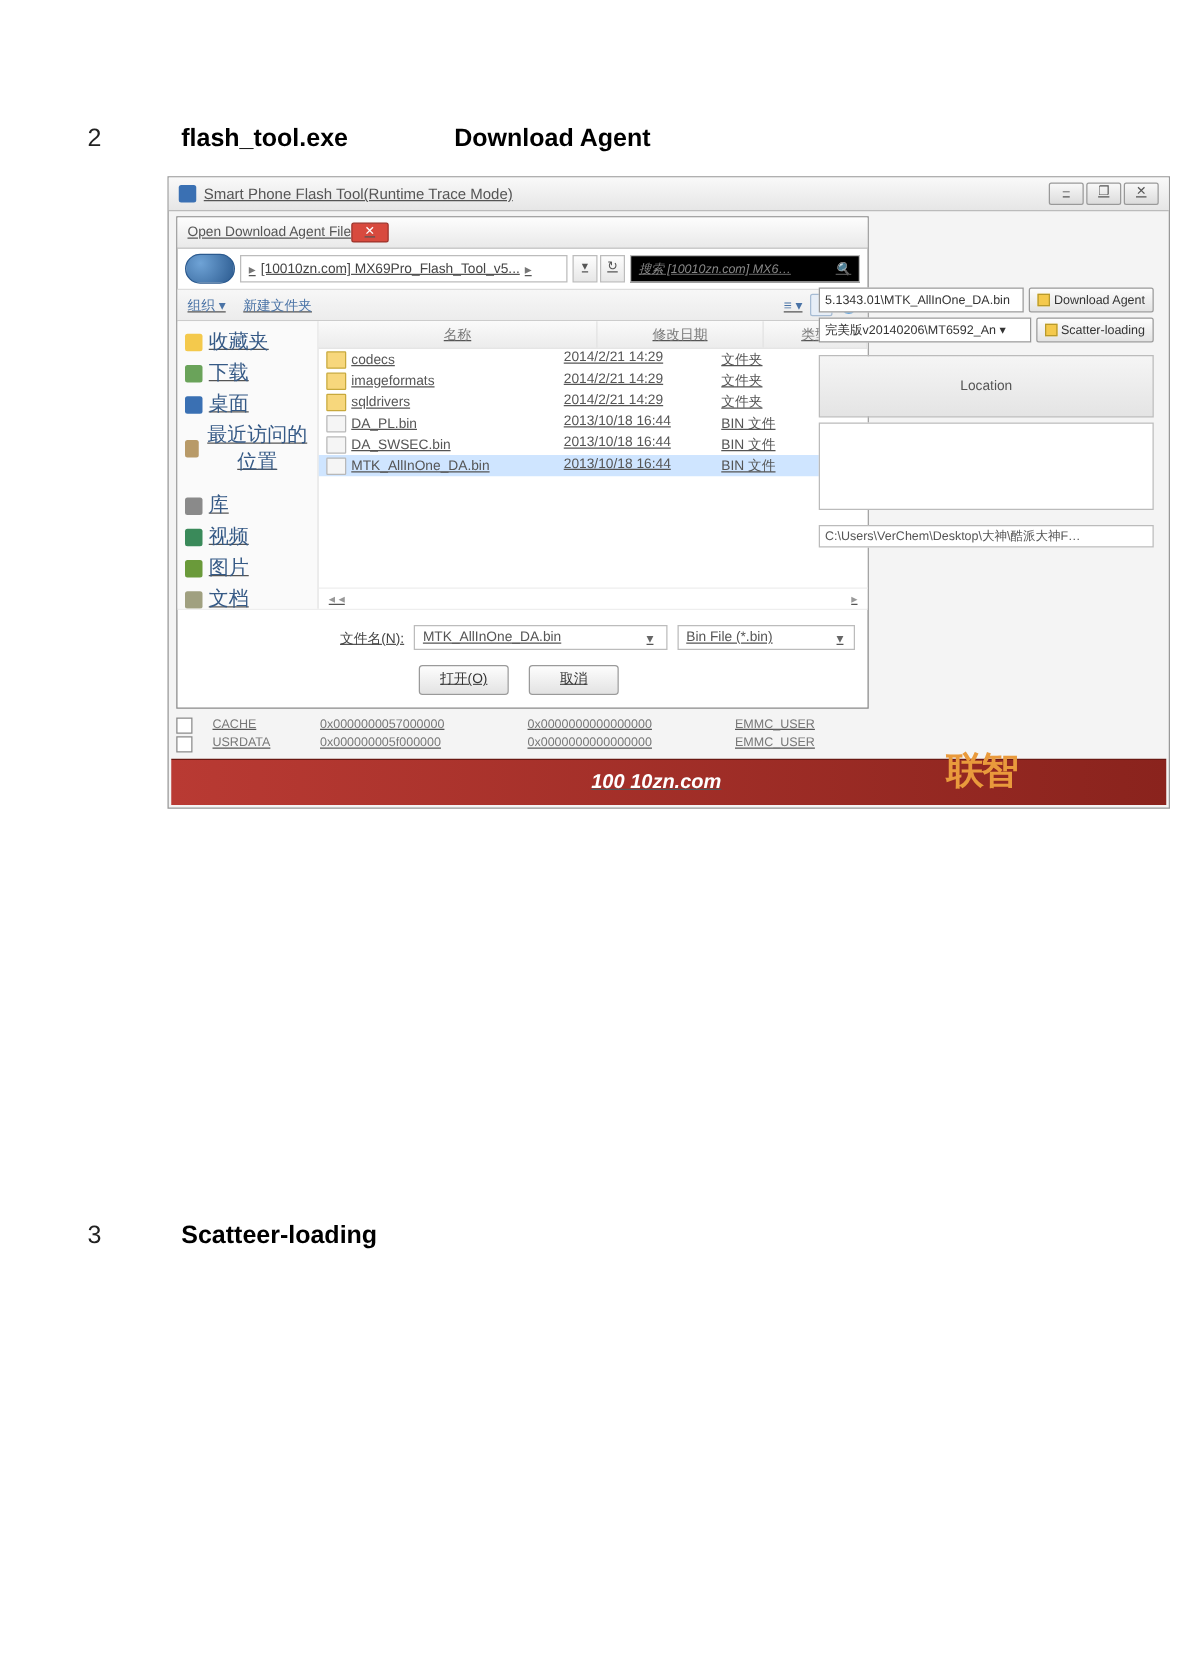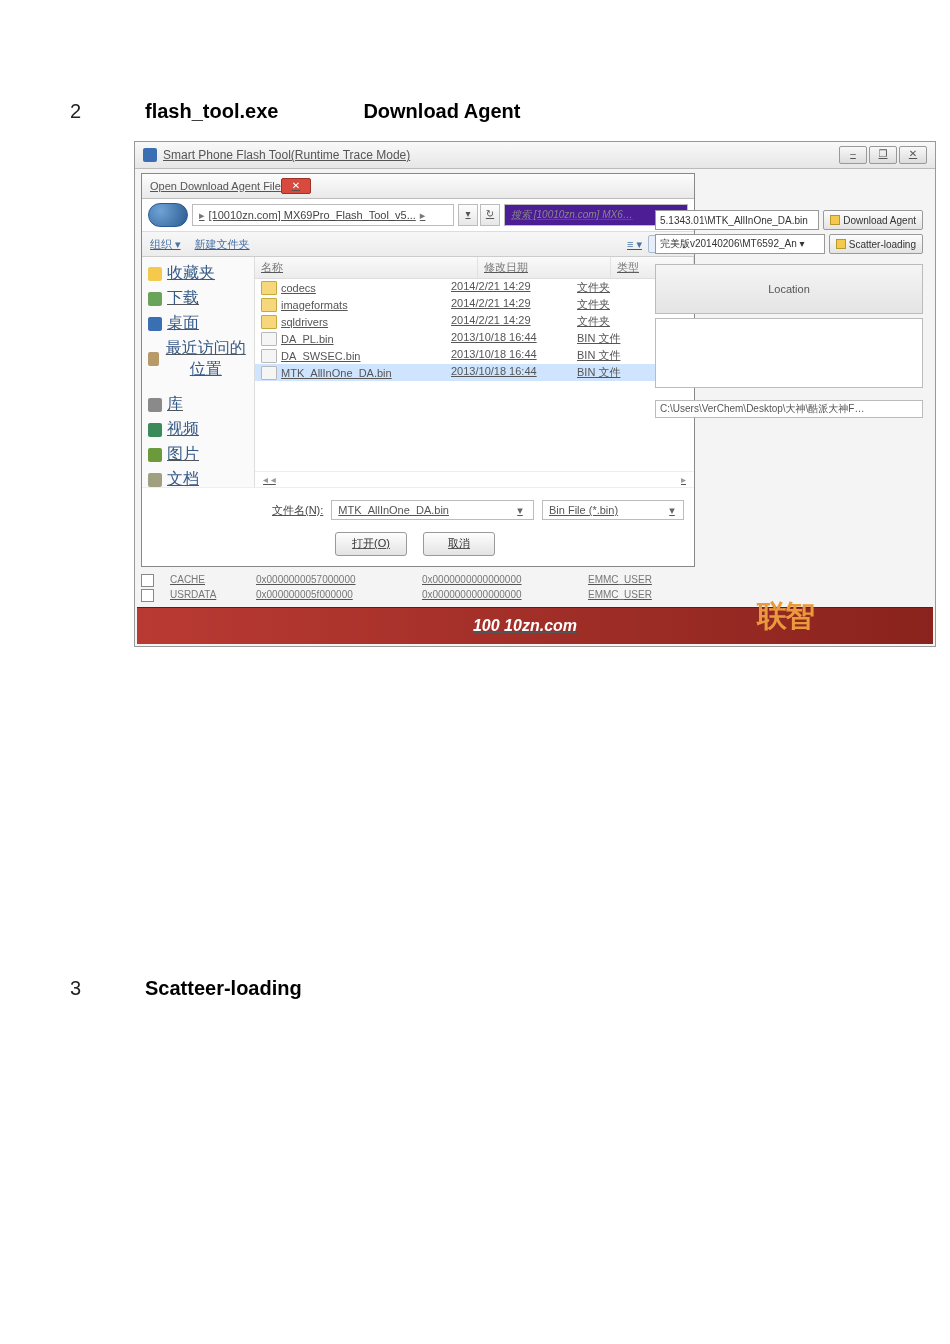--- a/index.html
+++ b/index.html
@@ -136,21 +136,21 @@
     height: 20px;
     background: linear-gradient(#fdfdfd,#e7e7e7);
     border: 1px solid #bcbcbc;
     text-align: center;
     font-size: 10px;
     line-height: 18px;
   }
   .search-box {
     width: 170px;
     height: 20px;
-    background: #4c1d95;
+    background: #000000;
     border: 1px solid #bcbcbc;
     display: flex;
     align-items: center;
     padding: 0 6px;
     font-size: 10px;
     color: #888;
     font-style: italic;
   }
   .toolbar {
     display: flex;
@@ -234,20 +234,21 @@
   .files-header {
     display: flex;
     background: linear-gradient(#fafafa,#ececec);
     border-bottom: 1px solid #ddd;
     font-size: 11px;
     color: #7a7a7a;
   }
   .col {
     padding: 3px 6px;
     border-right: 1px solid #e2e2e2;
+    text-align: center;
   }
   .col-name { width: 210px; }
   .col-date { width: 120px; }
   .col-type { width: 70px; }
   .file-row {
     display: flex;
     font-size: 11px;
     color: #555;
     padding: 1px 0;
   }
@@ -330,21 +331,21 @@
     border-radius: 3px;
     font-size: 11px;
     color: #333;
     text-align: center;
     line-height: 20px;
     margin-left: 8px;
   }
   .right-panel {
     position: absolute;
     right: 12px;
-    top: 68px;
+    top: 88px;
     width: 268px;
     display: flex;
     flex-direction: column;
     gap: 4px;
   }
   .rp-row {
     display: flex;
     align-items: center;
     gap: 4px;
   }

